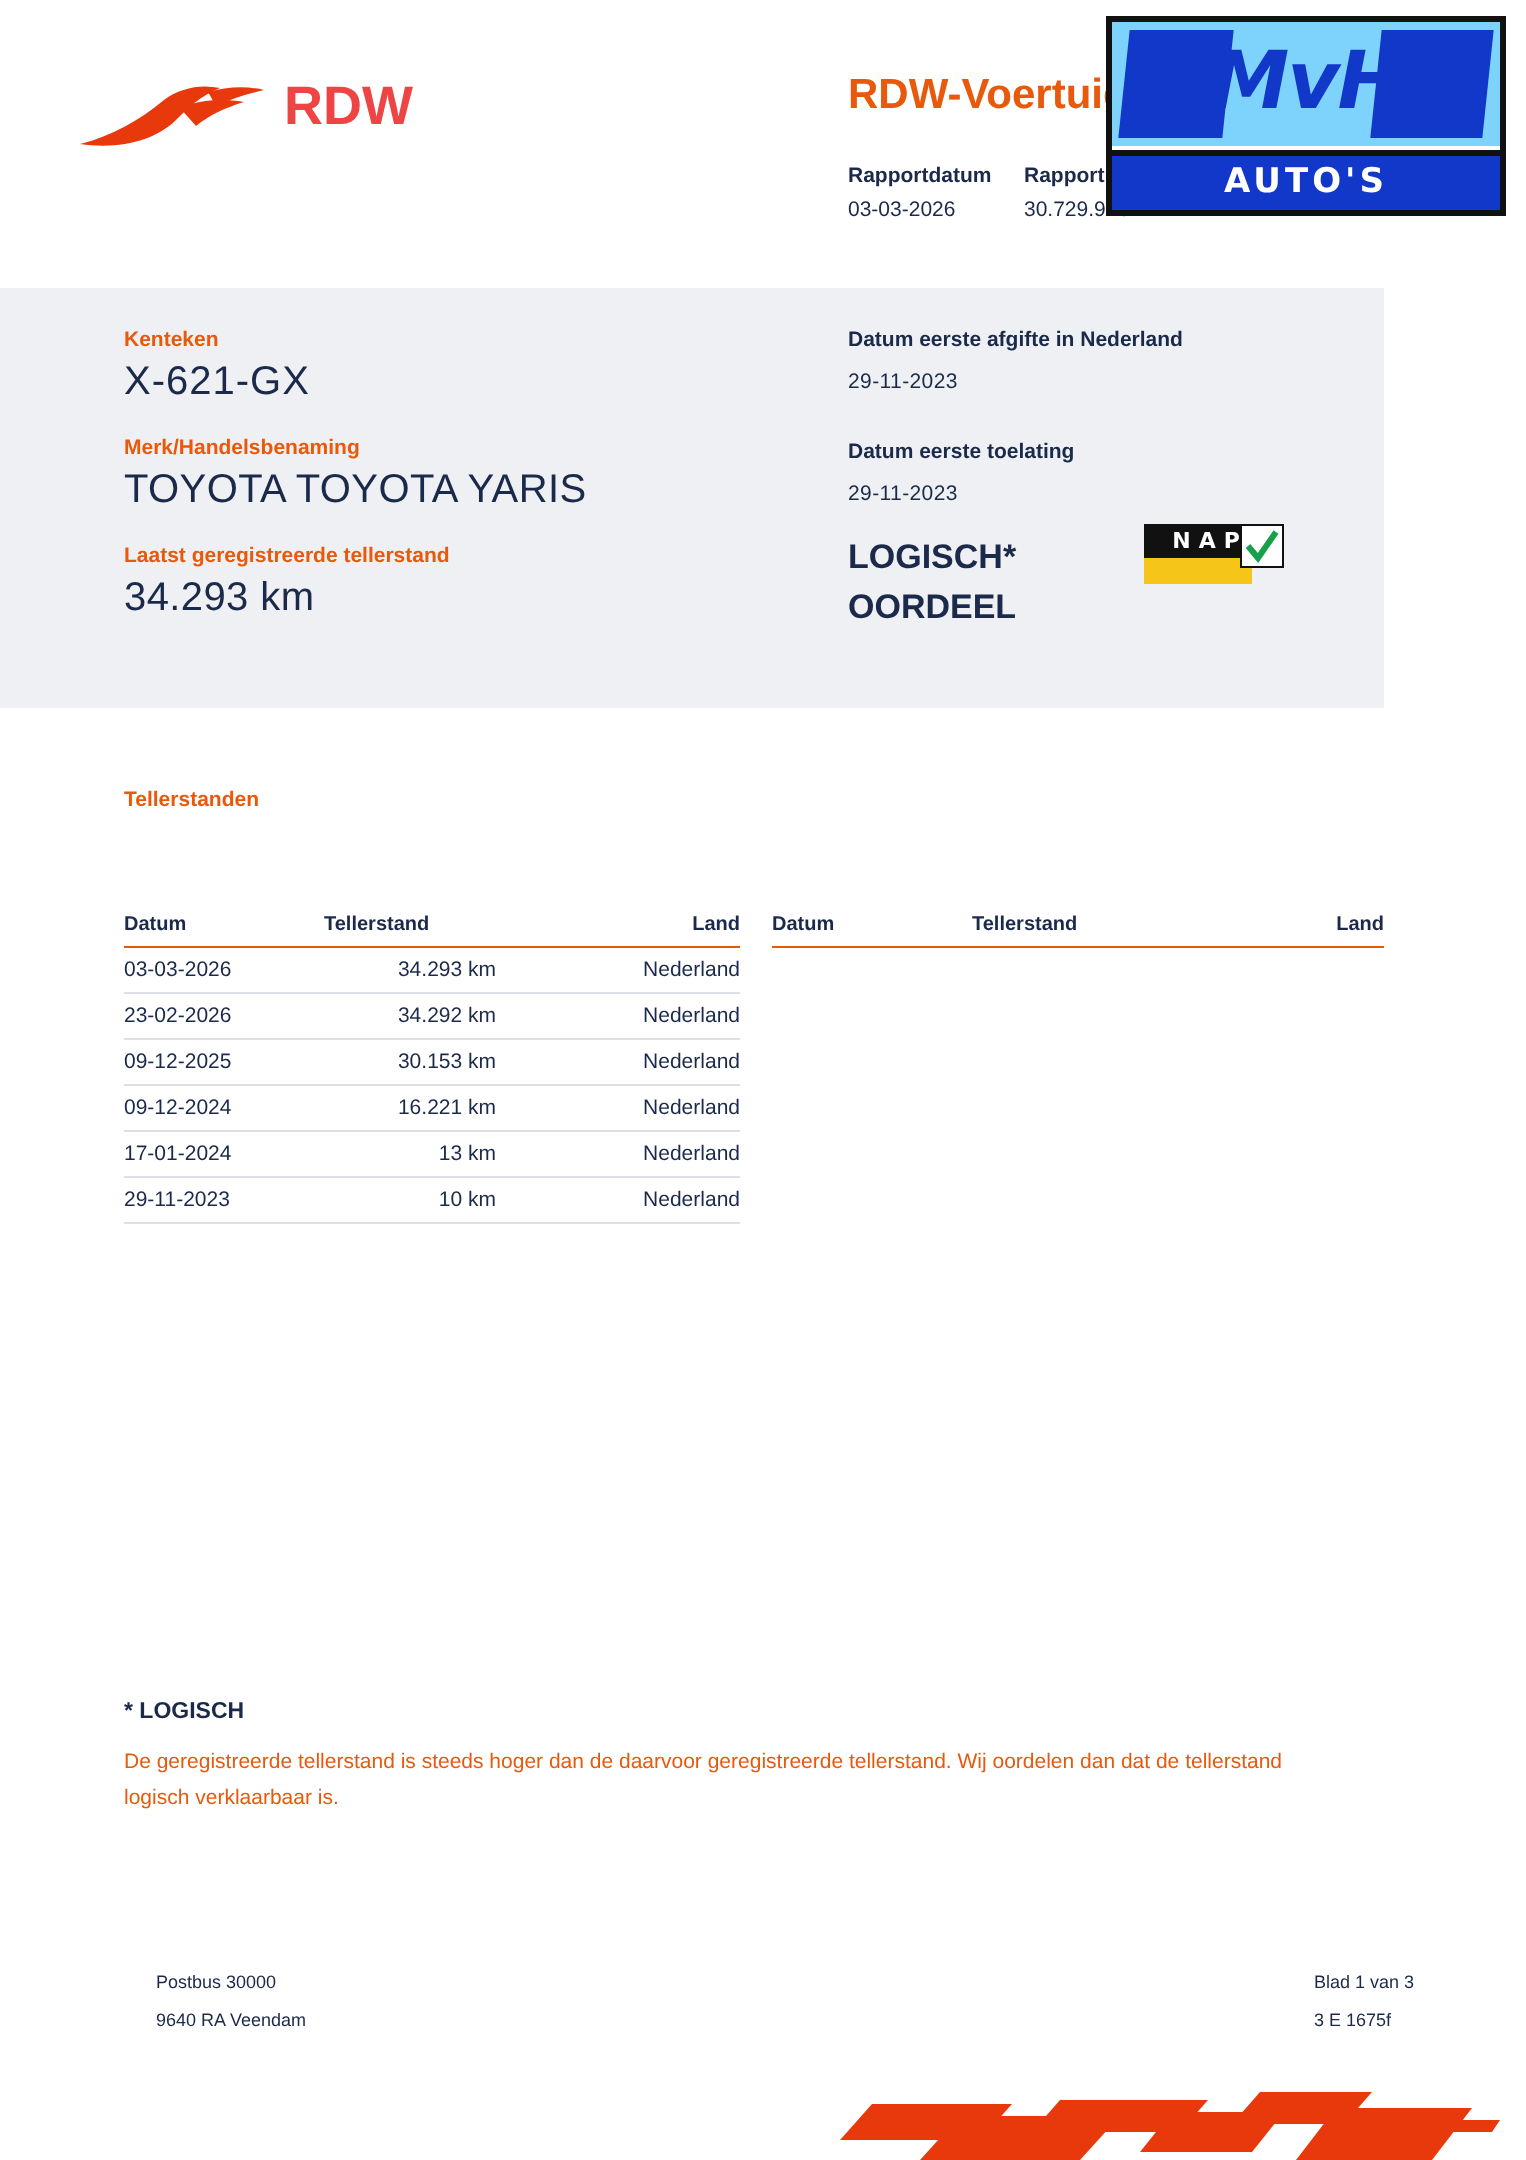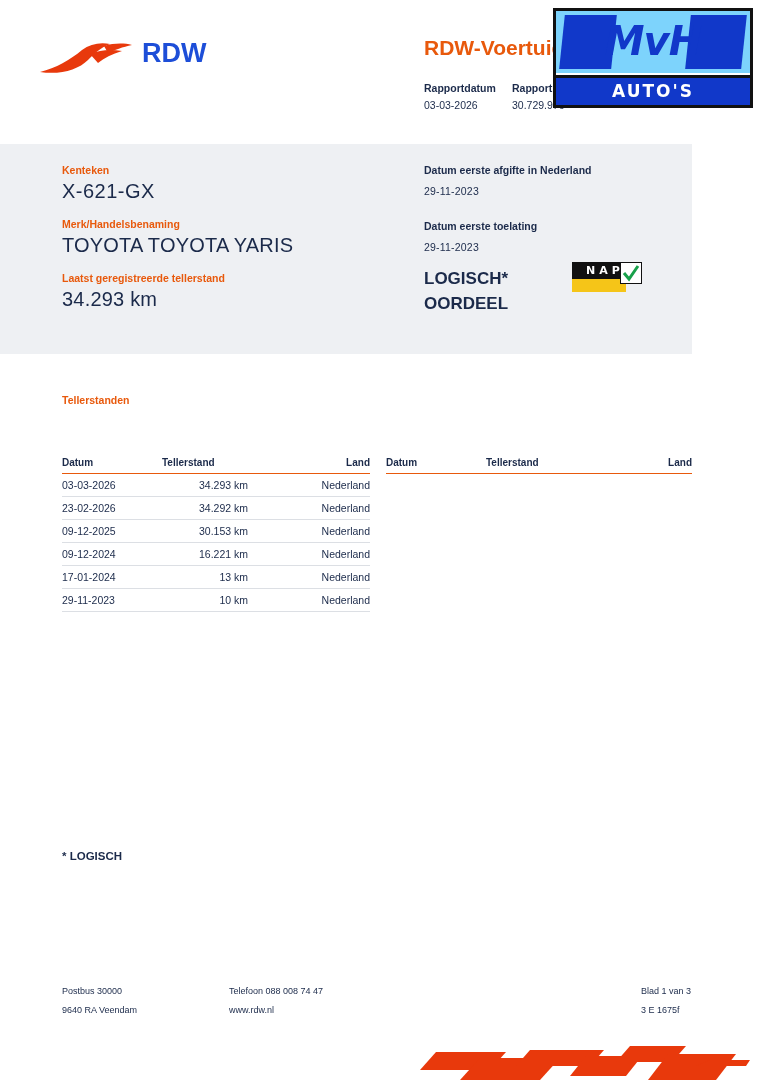--- a/index.html
+++ b/index.html
@@ -48,21 +48,21 @@
     width: 96px;
     height: 36px;
   }
   .rdw-word {
     position: absolute;
     left: 104px;
     top: 0px;
     font-size: 27px;
     font-weight: bold;
     letter-spacing: 0px;
-    color: #1d4ed8;
+    color: #ef4444;
   }
 
   .doc-title {
     position: absolute;
     left: 424px;
     top: 36px;
     font-size: 21px;
     font-weight: bold;
     color: #e8590c;
     white-space: nowrap;
@@ -297,21 +297,21 @@
   
   .footer {
     position: absolute;
     left: 0;
     top: 982px;
     width: 763px;
     height: 60px;
     font-size: 9px;
     color: #1b2a4a;
   }
-  .footer .fcol { position: absolute; top: 0; line-height: 19px; }
+  .footer .fcol { position: absolute; top: 0; line-height: 19px; margin-left: 16px; }
   .footer .fc1 { left: 62px; }
   .footer .fc2 { left: 229px; }
   .footer .fc3 { left: 641px; text-align: left; }
 
   
   .bottom-stripes {
     position: absolute;
     left: 420px;
     top: 1036px;
     width: 330px;
@@ -461,30 +461,27 @@
           <th class="num">Tellerstand</th>
           <th class="land">Land</th>
         </tr>
       </thead>
       <tbody></tbody>
     </table>
   </div>
 
   <div class="footnote">
     <div class="footnote-title">* LOGISCH</div>
+    <div class="footnote-body">De geregistreerde tellerstand is steeds hoger dan de daarvoor geregistreerde tellerstand. Wij oordelen dan dat de tellerstand logisch verklaarbaar is.</div>
   </div>
 
   <div class="footer">
     <div class="fcol fc1">
       <div>Postbus 30000</div>
       <div>9640 RA Veendam</div>
-    </div>
-    <div class="fcol fc2">
-      <div>Telefoon 088 008 74 47</div>
-      <div>www.rdw.nl</div>
     </div>
     <div class="fcol fc3">
       <div>Blad 1 van 3</div>
       <div>3 E 1675f</div>
     </div>
   </div>
 
   <svg class="bottom-stripes" viewBox="0 0 330 44">
     <path d="M0 34 L70 34 L86 16 L16 16 Z" fill="#e8390c"></path>
     <path d="M40 44 L120 44 L140 22 L60 22 Z" fill="#e8390c"></path>

